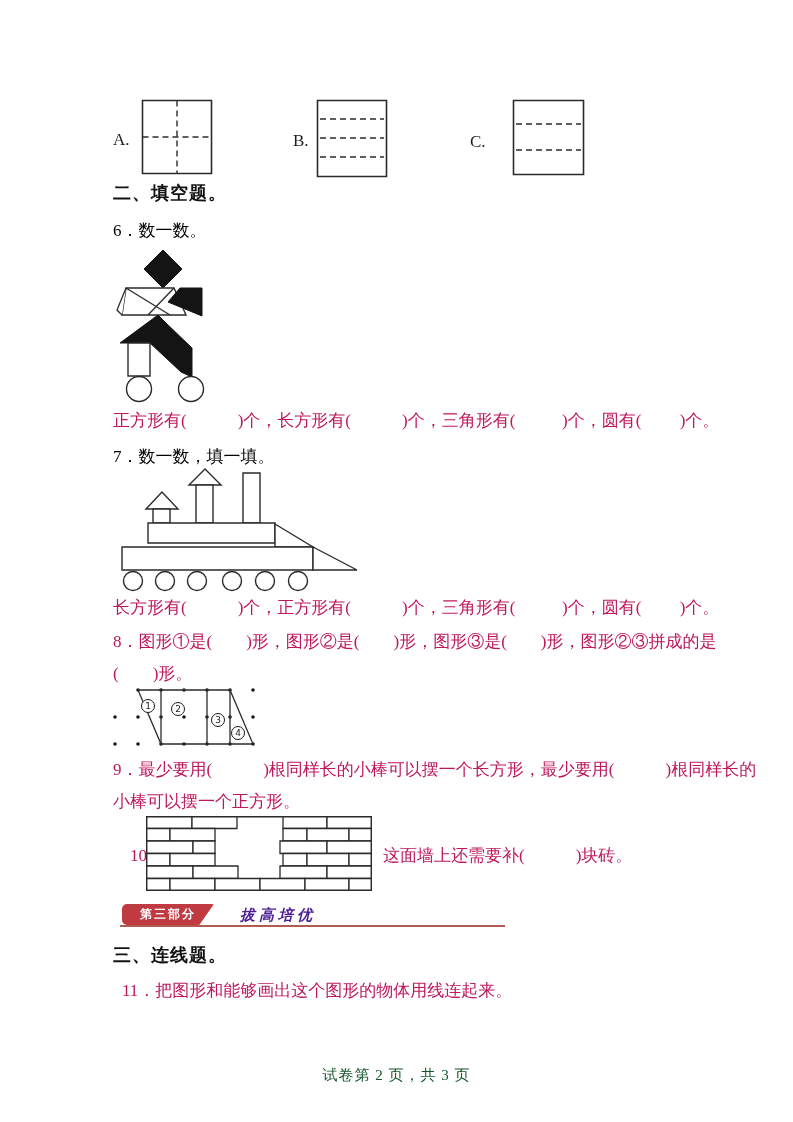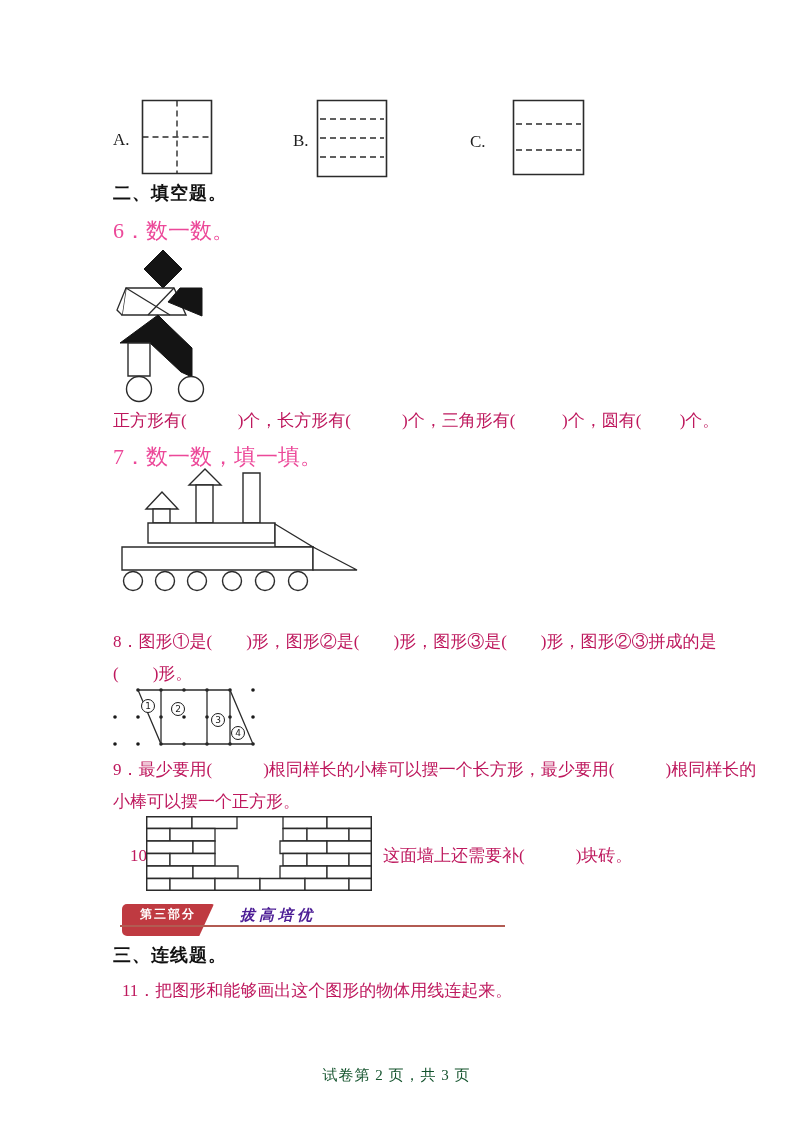--- a/index.html
+++ b/index.html
@@ -11,33 +11,33 @@
     font-family:"Liberation Serif","DejaVu Serif",serif;
     color:#1e1e1e;
     overflow:hidden;
   }
   .abs{position:absolute;}
   .qtext{
     font-size:17px;line-height:22px;
     white-space:pre-wrap;
     color:#be185d;
   }
-  .qtitle{font-size:22px;line-height:22px;color:#ec4899;}
+  .qtitle{font-size:17px;line-height:22px;color:#000000;}
   .sec-title{
     font-family:"DejaVu Sans","Liberation Sans",sans-serif;
     font-weight:bold;font-size:18px;color:#111;
     letter-spacing:1px;
   }
   .opt-label{font-size:17px;color:#1e1e1e;}
   svg{display:block;}
   .fig line, .fig rect, .fig polygon, .fig path, .fig polyline, .fig circle{
     vector-effect:non-scaling-stroke;
   }
   .banner-badge{
-    width:92px;height:32px;
+    width:92px;height:21px;
     border-radius:5px 2px 2px 5px;
     clip-path:polygon(0 0,100% 0,84% 100%,0 100%);
     color:#fff;
     font-family:"DejaVu Sans","Liberation Sans",sans-serif;
     font-weight:bold;font-size:12px;line-height:21px;
     text-align:center;letter-spacing:2px;
   }
   .banner-script{
     font-family:"Liberation Serif","DejaVu Serif",serif;
     font-weight:bold;font-style:italic;
@@ -120,20 +120,21 @@
     <polygon points="213,107 257,130 213,130" fill="#fff" stroke="#2b2b2b" stroke-width="1.4"></polygon>
 
     <circle cx="33" cy="141" r="9.5" fill="#fff" stroke="#2b2b2b" stroke-width="1.4"></circle>
     <circle cx="65" cy="141" r="9.5" fill="#fff" stroke="#2b2b2b" stroke-width="1.4"></circle>
     <circle cx="97" cy="141" r="9.5" fill="#fff" stroke="#2b2b2b" stroke-width="1.4"></circle>
     <circle cx="132" cy="141" r="9.5" fill="#fff" stroke="#2b2b2b" stroke-width="1.4"></circle>
     <circle cx="165" cy="141" r="9.5" fill="#fff" stroke="#2b2b2b" stroke-width="1.4"></circle>
     <circle cx="198" cy="141" r="9.5" fill="#fff" stroke="#2b2b2b" stroke-width="1.4"></circle>
   </svg>
 
+  <div class="abs qtext" style="left:113px;top:597px;">长方形有(            )个，正方形有(            )个，三角形有(           )个，圆有(         )个。</div>
 
   <div class="abs qtext" style="left:113px;top:631px;font-family:Liberation Serif, serif;">8．图形①是(        )形，图形②是(        )形，图形③是(        )形，图形②③拼成的是</div>
   <div class="abs qtext" style="left:113px;top:663px;">(        )形。</div>
 
   <svg class="abs fig" style="left:110px;top:684px;" width="152" height="72" viewBox="0 0 152 72">
 
     <g fill="#1a1a1a">
       <circle cx="28" cy="6" r="1.8"></circle>
         <circle cx="51" cy="6" r="1.8"></circle>
         <circle cx="74" cy="6" r="1.8"></circle>

